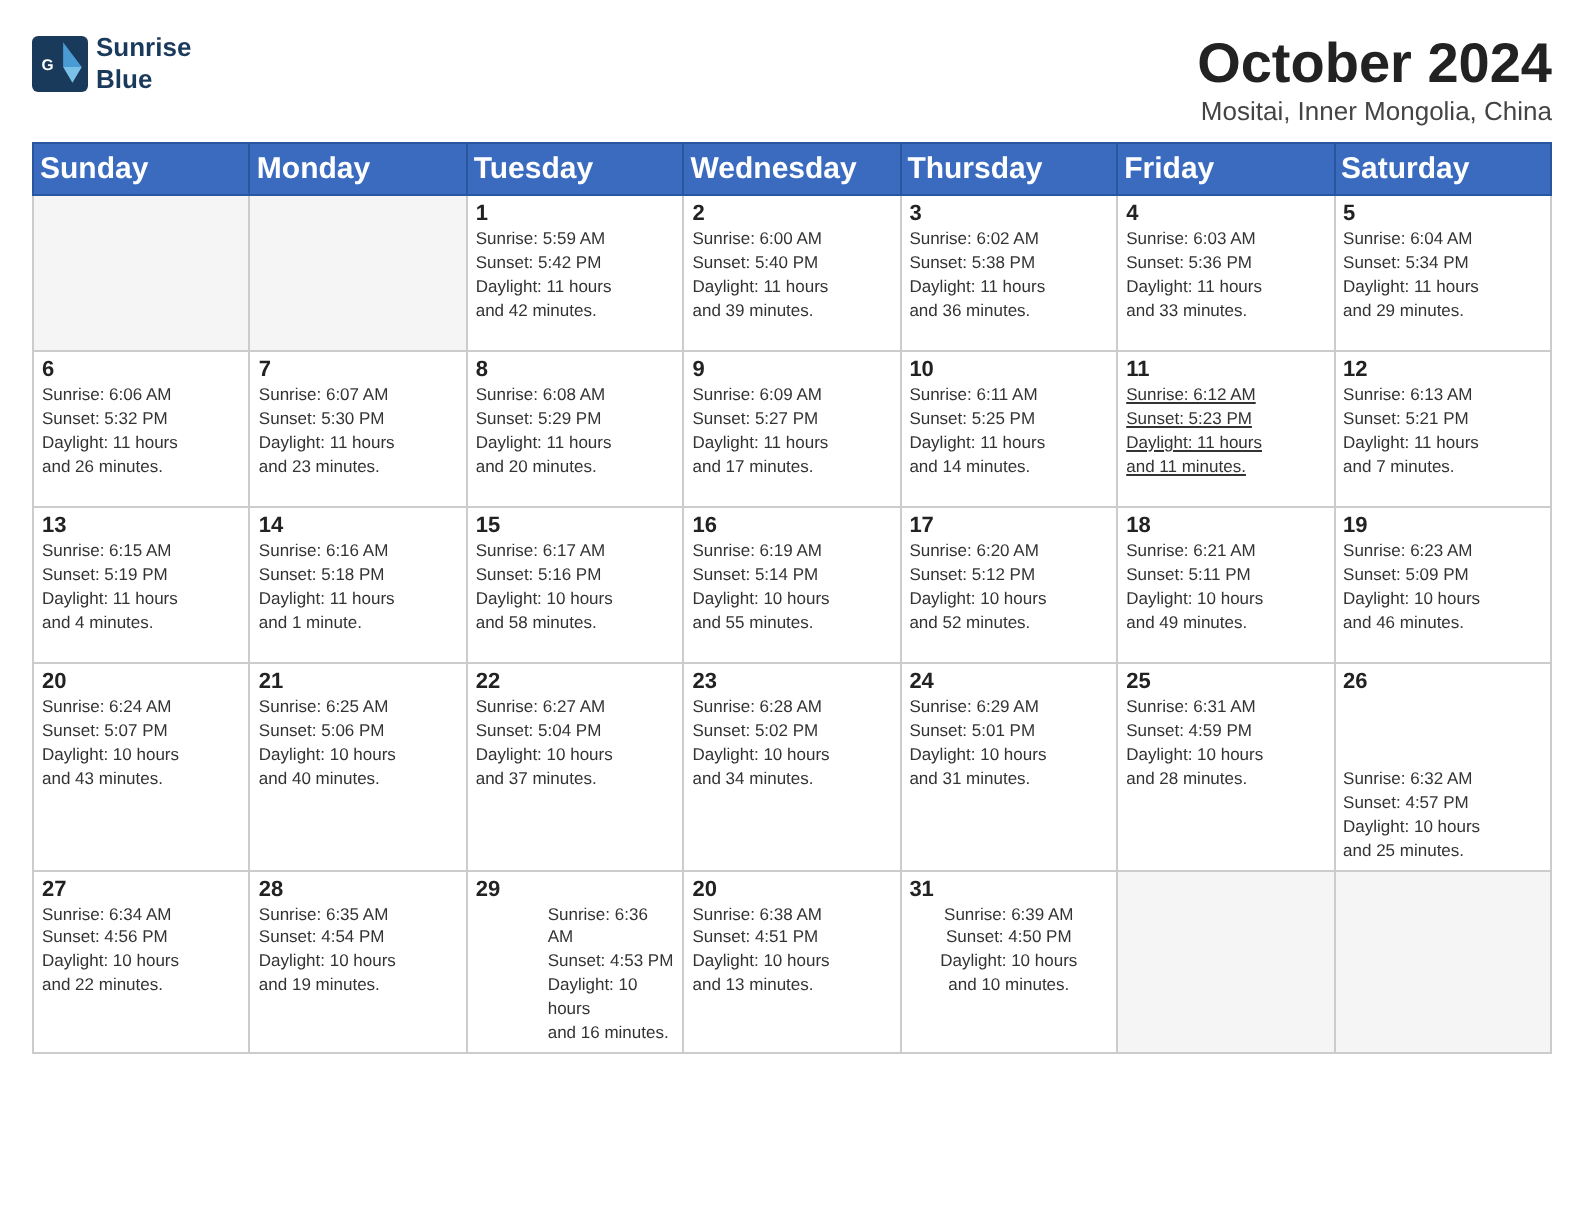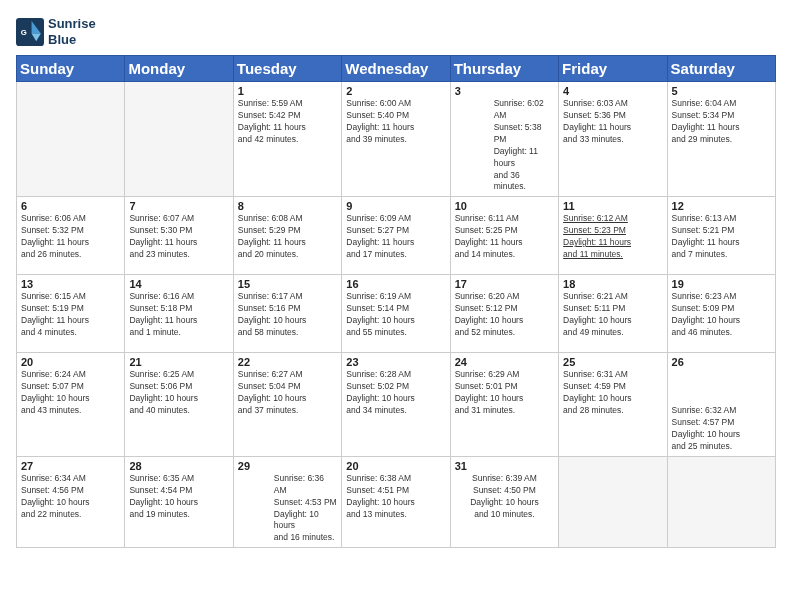--- a/index.html
+++ b/index.html
@@ -98,20 +98,24 @@
         <polygon points="20,4 32,20 20,20" fill="#4a9ad4"></polygon>
         <polygon points="20,20 32,20 26,30" fill="#7ac0e8"></polygon>
         <rect x="2" y="2" width="16" height="32" rx="2" fill="#1a3a5c"></rect>
         <text x="10" y="22" fill="white" font-size="10" font-weight="bold" text-anchor="middle">G</text>
       </svg>
       <div>
         <div class="logo-text">Sunrise</div>
         <div class="logo-text">Blue</div>
       </div>
     </div>
+    <div class="title-block">
+      <div class="month-title">October 2024</div>
+      <div class="subtitle">Mositai, Inner Mongolia, China</div>
+    </div>
   </div>
 
   <table>
     <thead>
       <tr>
         <th>Sunday</th>
         <th>Monday</th>
         <th>Tuesday</th>
         <th>Wednesday</th>
         <th>Thursday</th>
@@ -132,21 +136,21 @@
           </td>
           <td>
             <span class="day-num">2</span>
             <div class="day-info" style="white-space: pre-line;">Sunrise: 6:00 AM
 Sunset: 5:40 PM
 Daylight: 11 hours
 and 39 minutes.</div>
           </td>
           <td>
             <span class="day-num">3</span>
-            <div class="day-info" style="white-space: pre-line; margin-left: 39px;">Sunrise: 6:02 AM
+            <div class="day-info" style="white-space: pre-line;">Sunrise: 6:02 AM
 Sunset: 5:38 PM
 Daylight: 11 hours
 and 36 minutes.</div>
           </td>
           <td>
             <span class="day-num">4</span>
             <div class="day-info" style="white-space: pre-line;">Sunrise: 6:03 AM
 Sunset: 5:36 PM
 Daylight: 11 hours
 and 33 minutes.</div>

